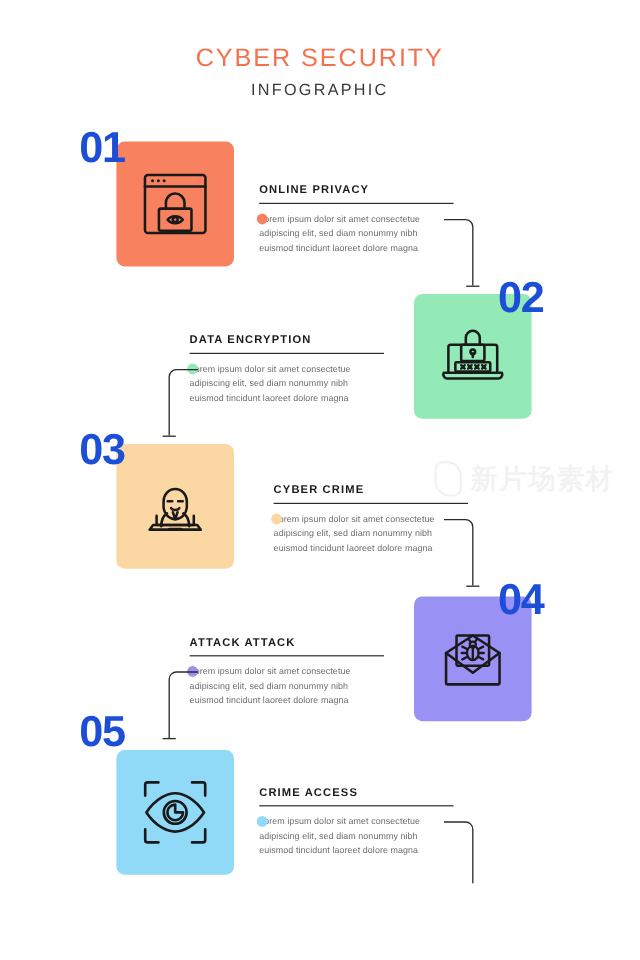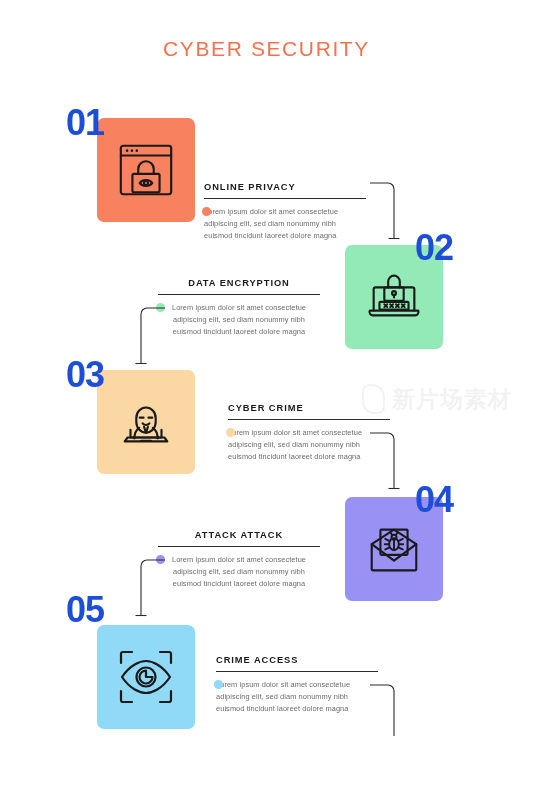--- a/index.html
+++ b/index.html
@@ -128,37 +128,38 @@
     width: 9px;
     height: 9px;
     border-radius: 50%;
     top: 1px;
   }
   .align-left .tb-title,
   .align-left .tb-body { text-align: left; }
   .align-left .tb-dot { left: -2px; }
 
   .align-right .tb-title,
-  .align-right .tb-body { text-align: center; }
+  .align-right .tb-body { text-align: left; }
   .align-right .tb-dot { left: -2px; }
 
   
   .connector {
     position: absolute;
     pointer-events: none;
   }
   .connector svg { display: block; overflow: visible; }
 </style>
 </head>
 <body>
 
 <div id="page">
 
   <div class="header">
     <div class="main-title">CYBER SECURITY</div>
+    <div class="sub-title">INFOGRAPHIC</div>
   </div>
 
   <div class="watermark">
     <div class="wm-badge"></div>
     <div class="wm-text">新片场素材</div>
   </div>
 
   <div class="step">
     <div class="icon-box" style="left:97px; top:118px; background:#F8815F;">
       <span>
@@ -170,21 +171,21 @@
           <circle cx="22.5" cy="12" r="1.3" fill="#1a1a1a" stroke="none"></circle>
           <path d="M24 36 v-5 a8 8 0 0 1 16 0 v5"></path>
           <rect x="18" y="36" width="28" height="19" rx="1.5"></rect>
           <path d="M25.5 45.5 C28.5 41.5 35.5 41.5 38.5 45.5 C35.5 49.5 28.5 49.5 25.5 45.5 Z"></path>
           <circle cx="32" cy="45.5" r="2.1"></circle>
         </svg>
       </span>
     </div>
     <div class="step-number" style="left:66px; top:105px;">01</div>
 
-    <div class="text-block align-left" style="left:204px; top:153px;margin-top:29px;">
+    <div class="text-block align-left" style="left:216px; top:153px;">
       <div class="tb-title">ONLINE PRIVACY</div>
       <div class="tb-rule"></div>
       <div class="tb-body">
         <span class="tb-dot" style="background:#F8815F;"></span>
         <span>Lorem ipsum dolor sit amet consectetue adipiscing elit, sed diam nonummy nibh euismod tincidunt laoreet dolore magna</span>
       </div>
     </div>
 
     <div class="connector" style="left:370px; top:182px;">
       <svg width="30" height="62" fill="none" stroke="#2b2b2b" stroke-width="1.1">

